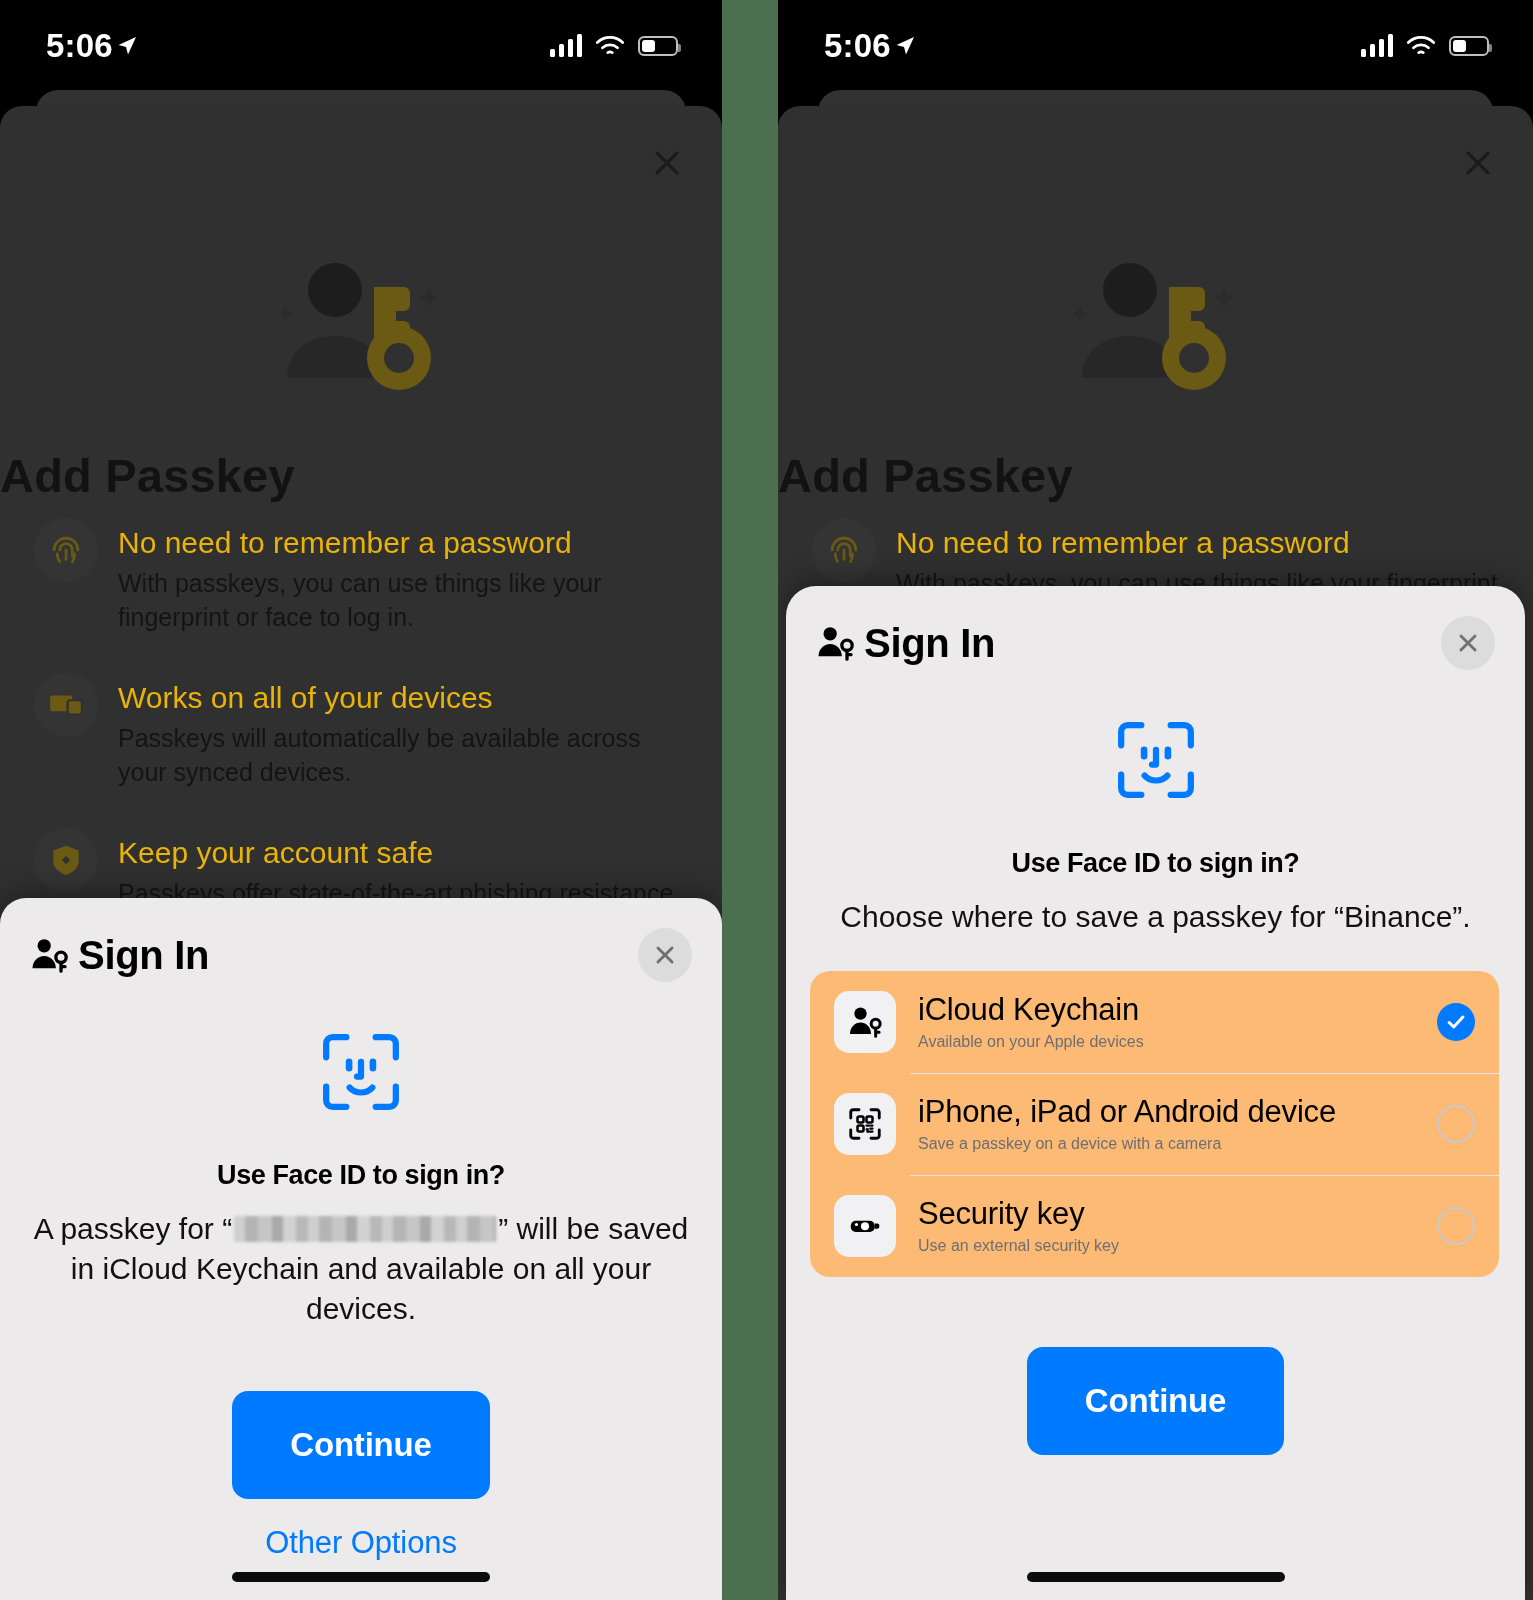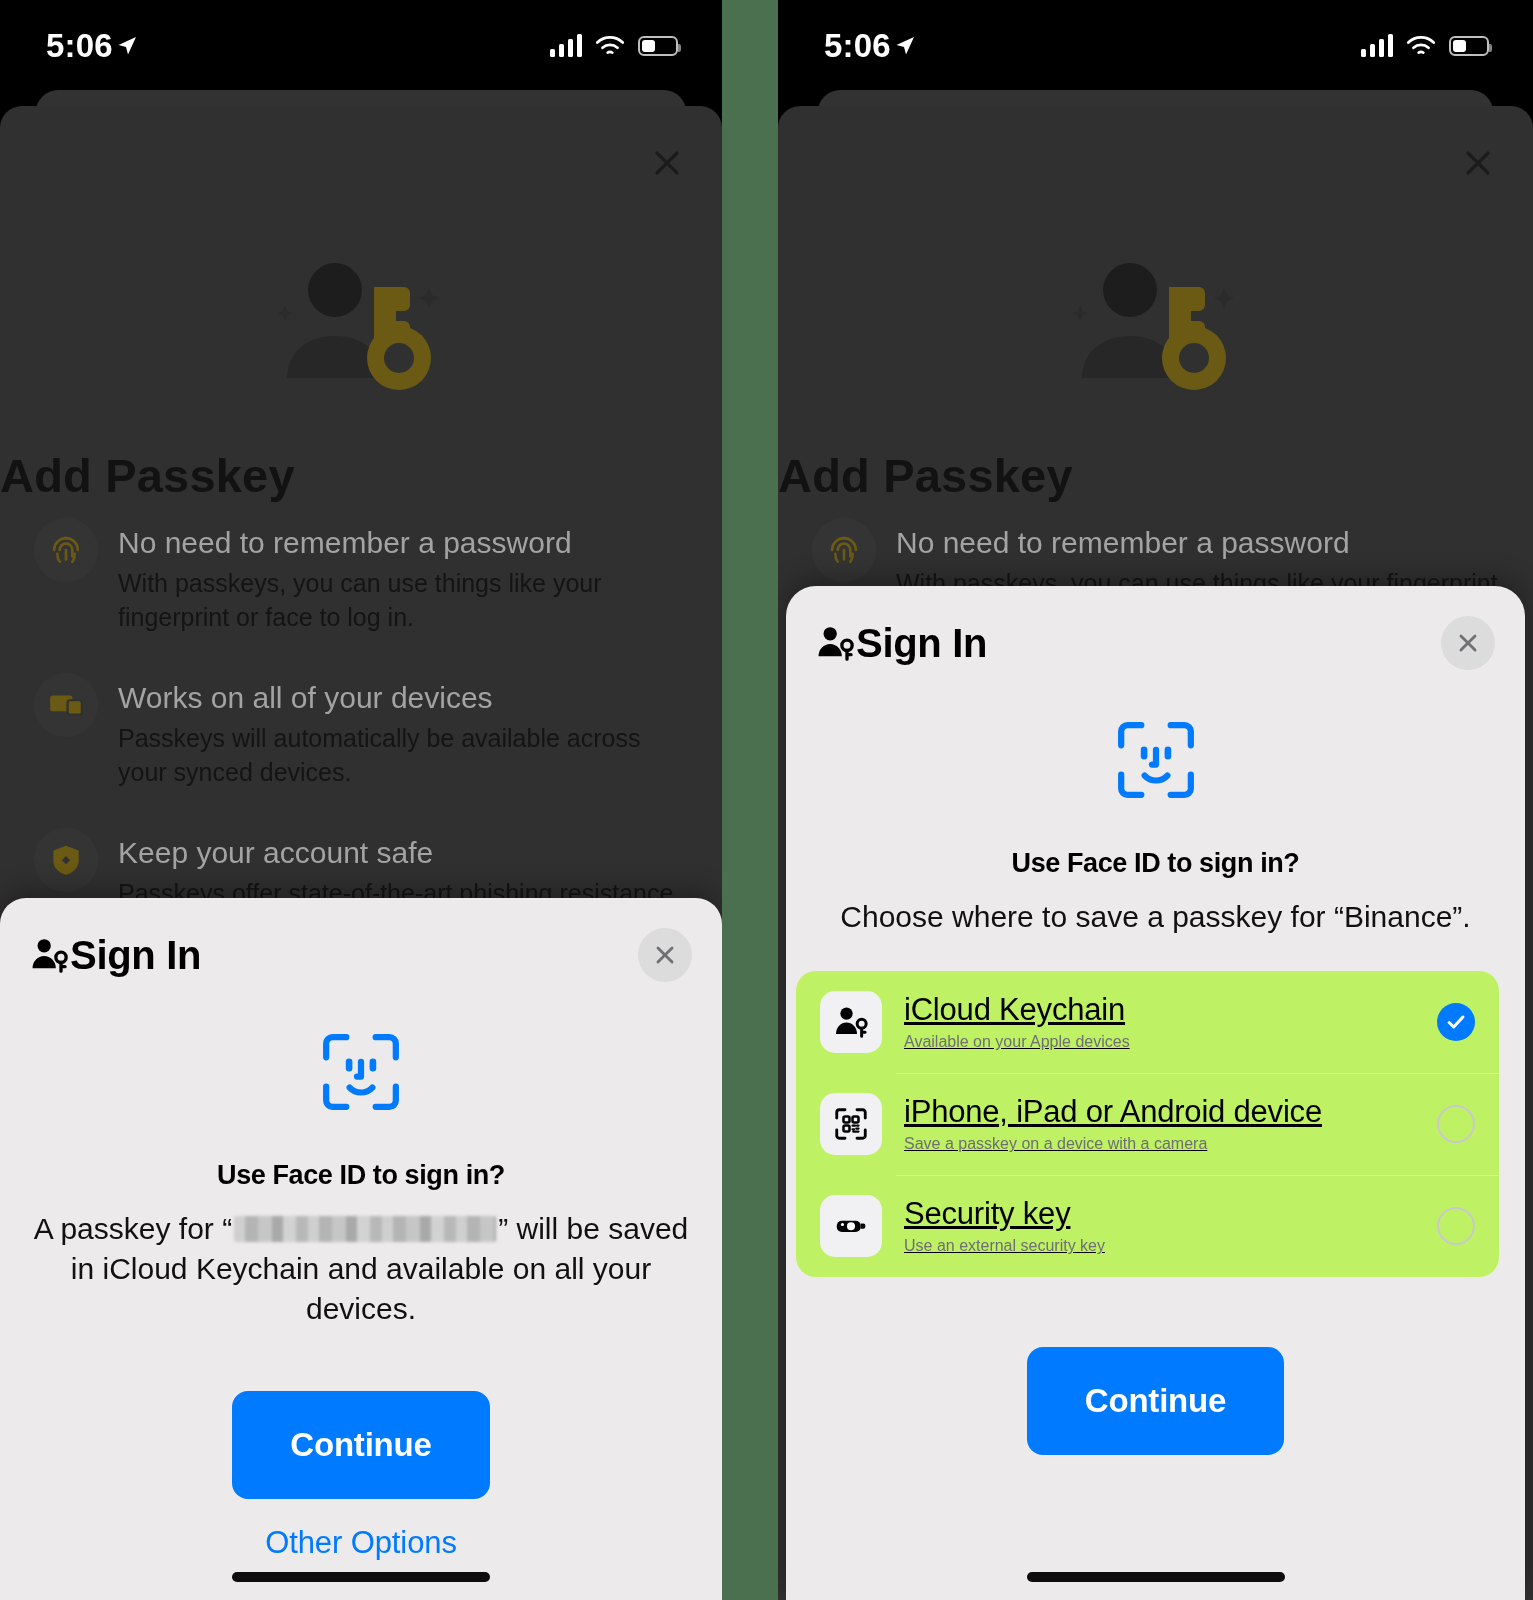--- a/index.html
+++ b/index.html
@@ -89,39 +89,39 @@
   .feature { display: flex; gap: 20px; margin-bottom: 44px; }
   .feat-icon {
     flex: 0 0 auto;
     width: 64px; height: 64px; border-radius: 50%;
     background: rgba(255,255,255,.025);
     display: flex; align-items: center; justify-content: center;
     margin-top: -6px;
   }
   .feat-icon svg { width: 38px; height: 38px; display: block; }
   .feat-body { flex: 1; }
-  .feat-title { font-size: 30px; font-weight: 500; color: #a3a3a3; line-height: 1.28; }
+  .feat-title { font-size: 30px; font-weight: 500; color: #eab308; line-height: 1.28; }
   .feat-desc  { font-size: 25px; color: #141414; line-height: 1.35; margin-top: 5px; }
 
   
   .sheet {
     position: absolute; left: 0; right: 0; bottom: 0;
     background: #eceaea;
     border-radius: 26px 26px 0 0;
     z-index: 30;
     box-shadow: 0 -8px 26px rgba(0,0,0,.30);
   }
   .sheet-left  { top: 898px; }
   .sheet-right { top: 586px; left: 8px; right: 8px; border-radius: 30px 30px 0 0; }
 
   .sheet-head {
     display: flex; align-items: center; justify-content: space-between;
     padding: 30px 30px 0 30px;
   }
-  .sheet-title { display: flex; align-items: center; }
+  .sheet-title { display: flex; align-items: center; gap: 8px; }
   .sheet-title .pk-glyph { width: 40px; height: 40px; display: block; }
   .sheet-title .label { font-size: 40px; font-weight: 600; color: #000; letter-spacing: -.3px; }
 
   .sheet-close {
     width: 54px; height: 54px; border-radius: 50%;
     background: #dcdcdc;
     display: flex; align-items: center; justify-content: center;
     cursor: pointer; border: none;
   }
   .sheet-close svg { width: 26px; height: 26px; display: block; }
@@ -150,25 +150,24 @@
         #cfcfcf 0px, #cfcfcf 11px, #b4b4b4 11px, #b4b4b4 24px,
         #c6c6c6 24px, #c6c6c6 38px, #a9a9a9 38px, #a9a9a9 49px,
         #d2d2d2 49px, #d2d2d2 62px, #b8b8b8 62px, #b8b8b8 74px),
       linear-gradient(#c2c2c2,#c2c2c2);
     filter: blur(1.6px);
     border-radius: 2px;
   }
 
   
   .options {
-    margin: 34px 26px 0 10px;
-    background: #bef264;
+    margin: 34px 26px 0 24px;
+    background: #fdba74;
     border-radius: 20px;
     overflow: hidden;
-    text-decoration: underline;
   }
   .opt-row {
     display: flex; align-items: center;
     padding: 20px 24px;
     gap: 22px;
     cursor: pointer;
     position: relative;
   }
   .opt-row + .opt-row::before {
     content: ""; position: absolute; top: 0; left: 100px; right: 0;

